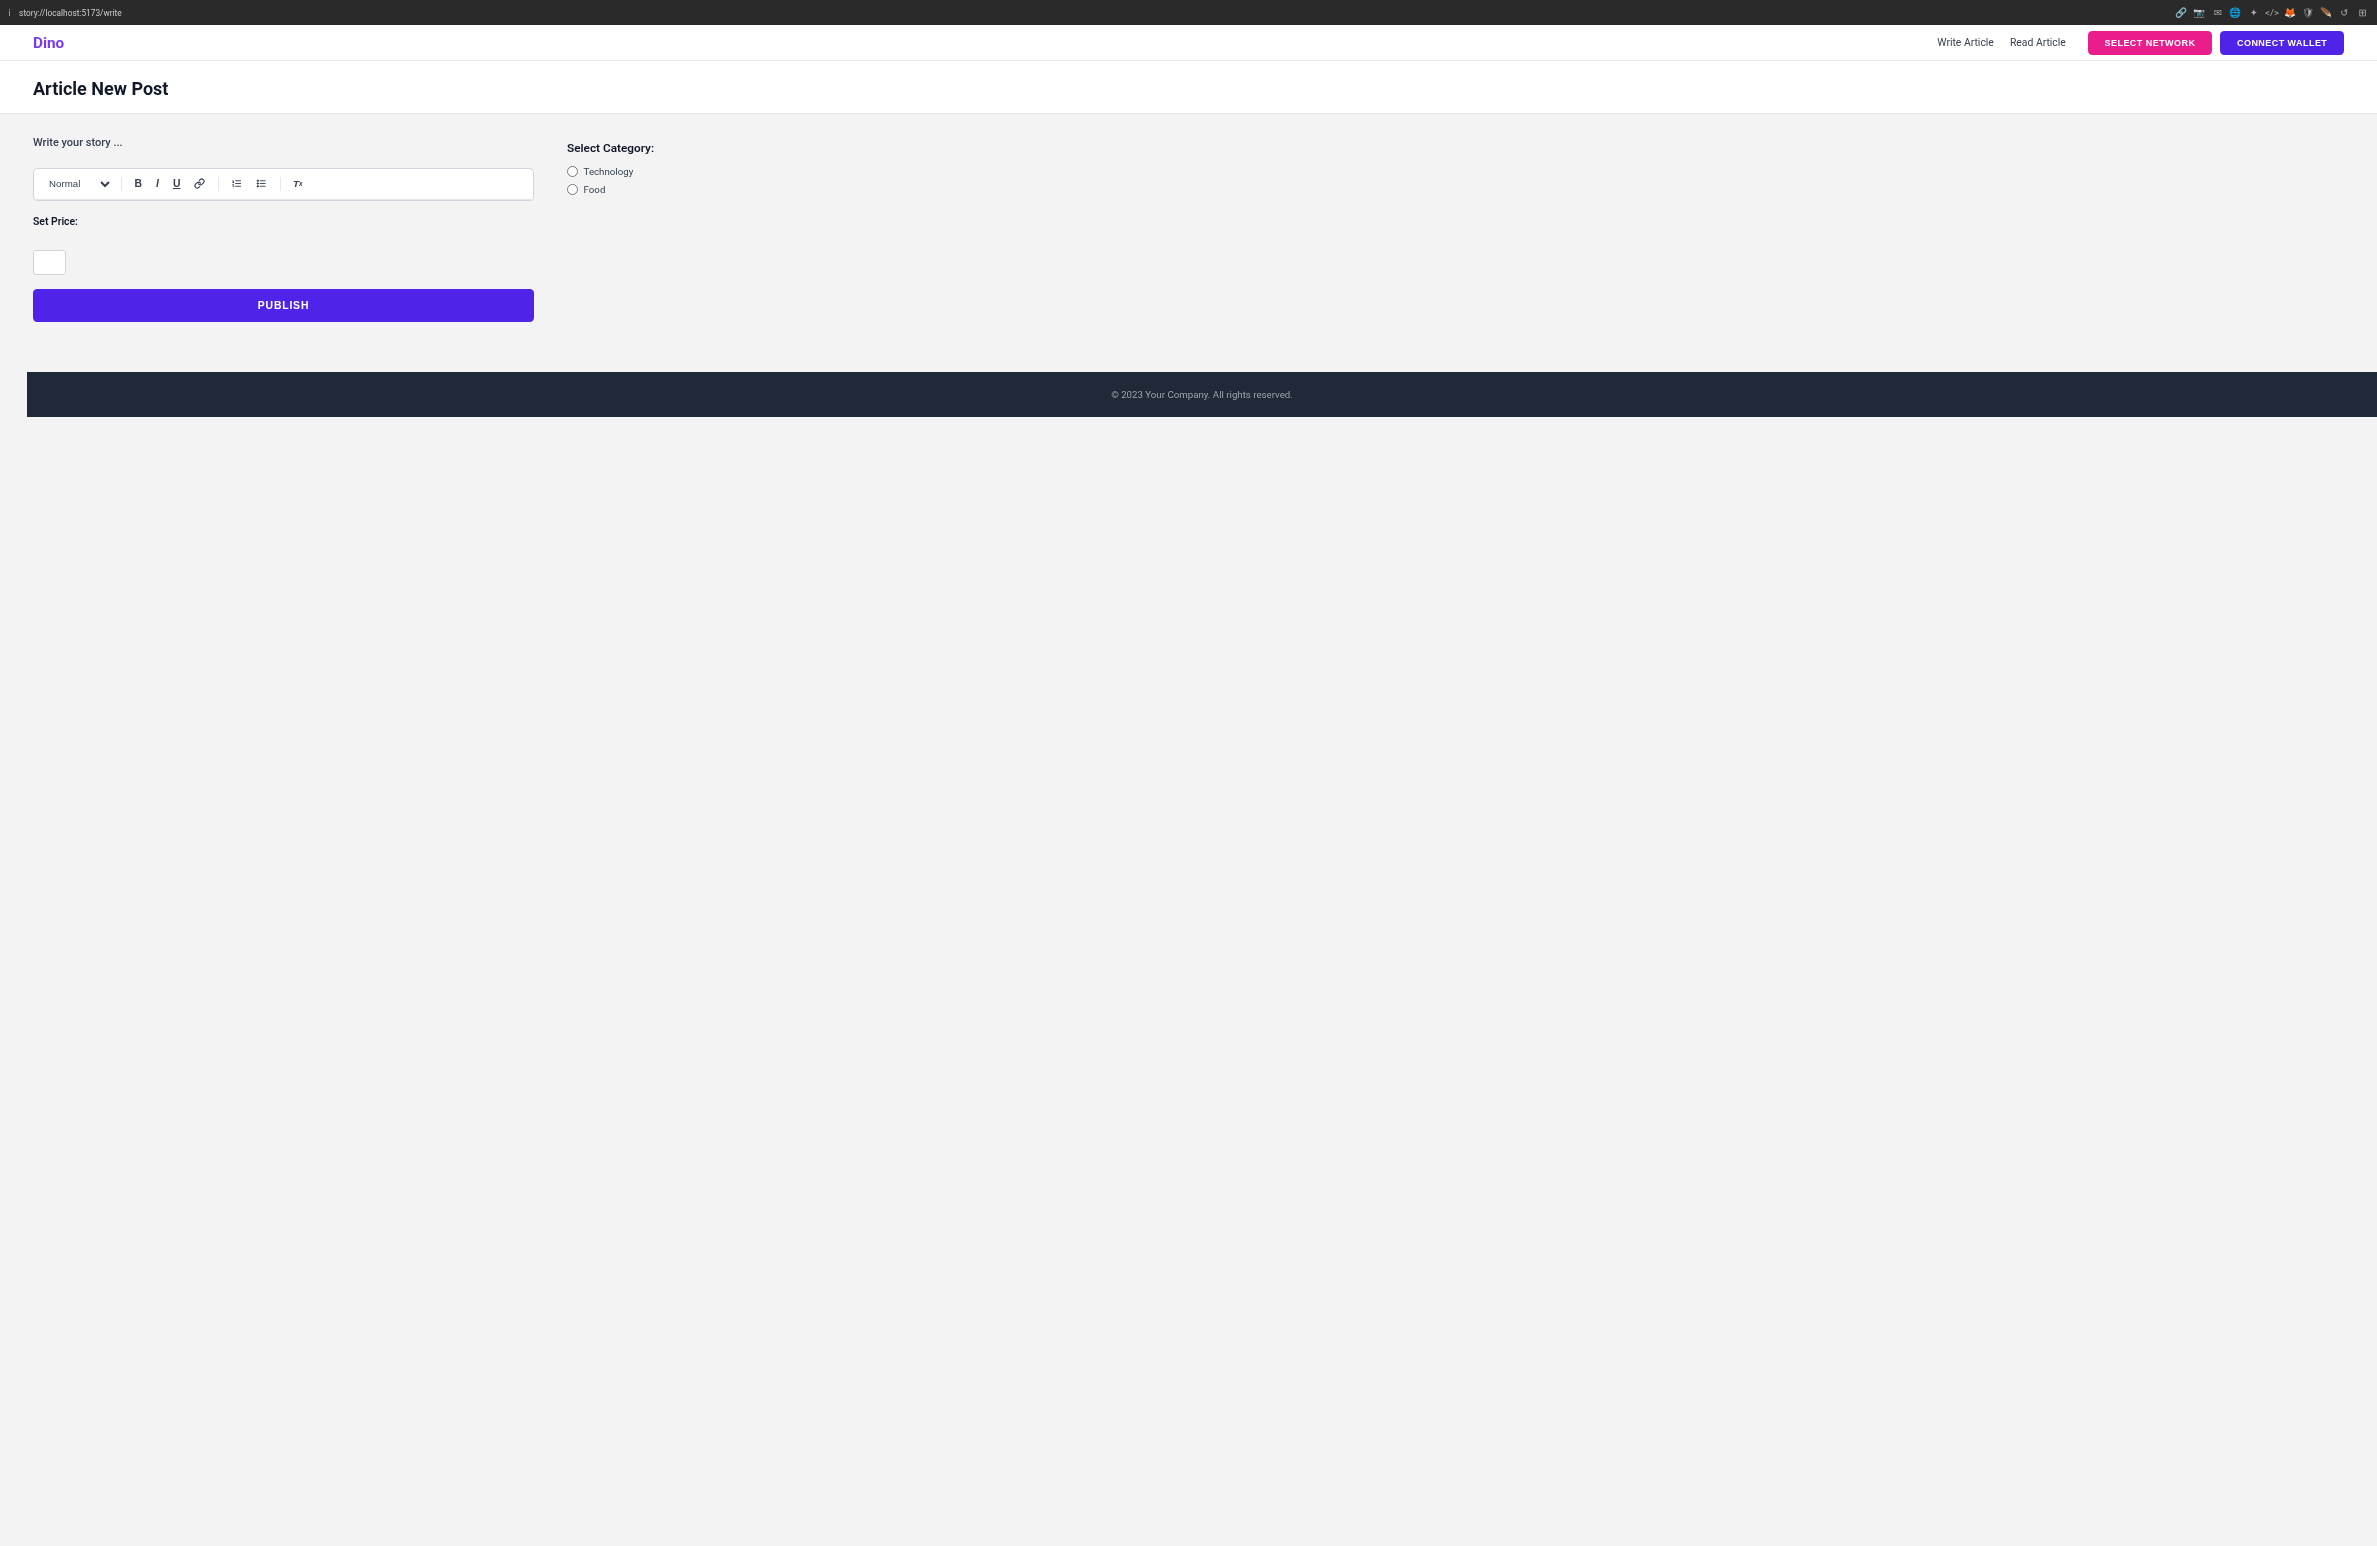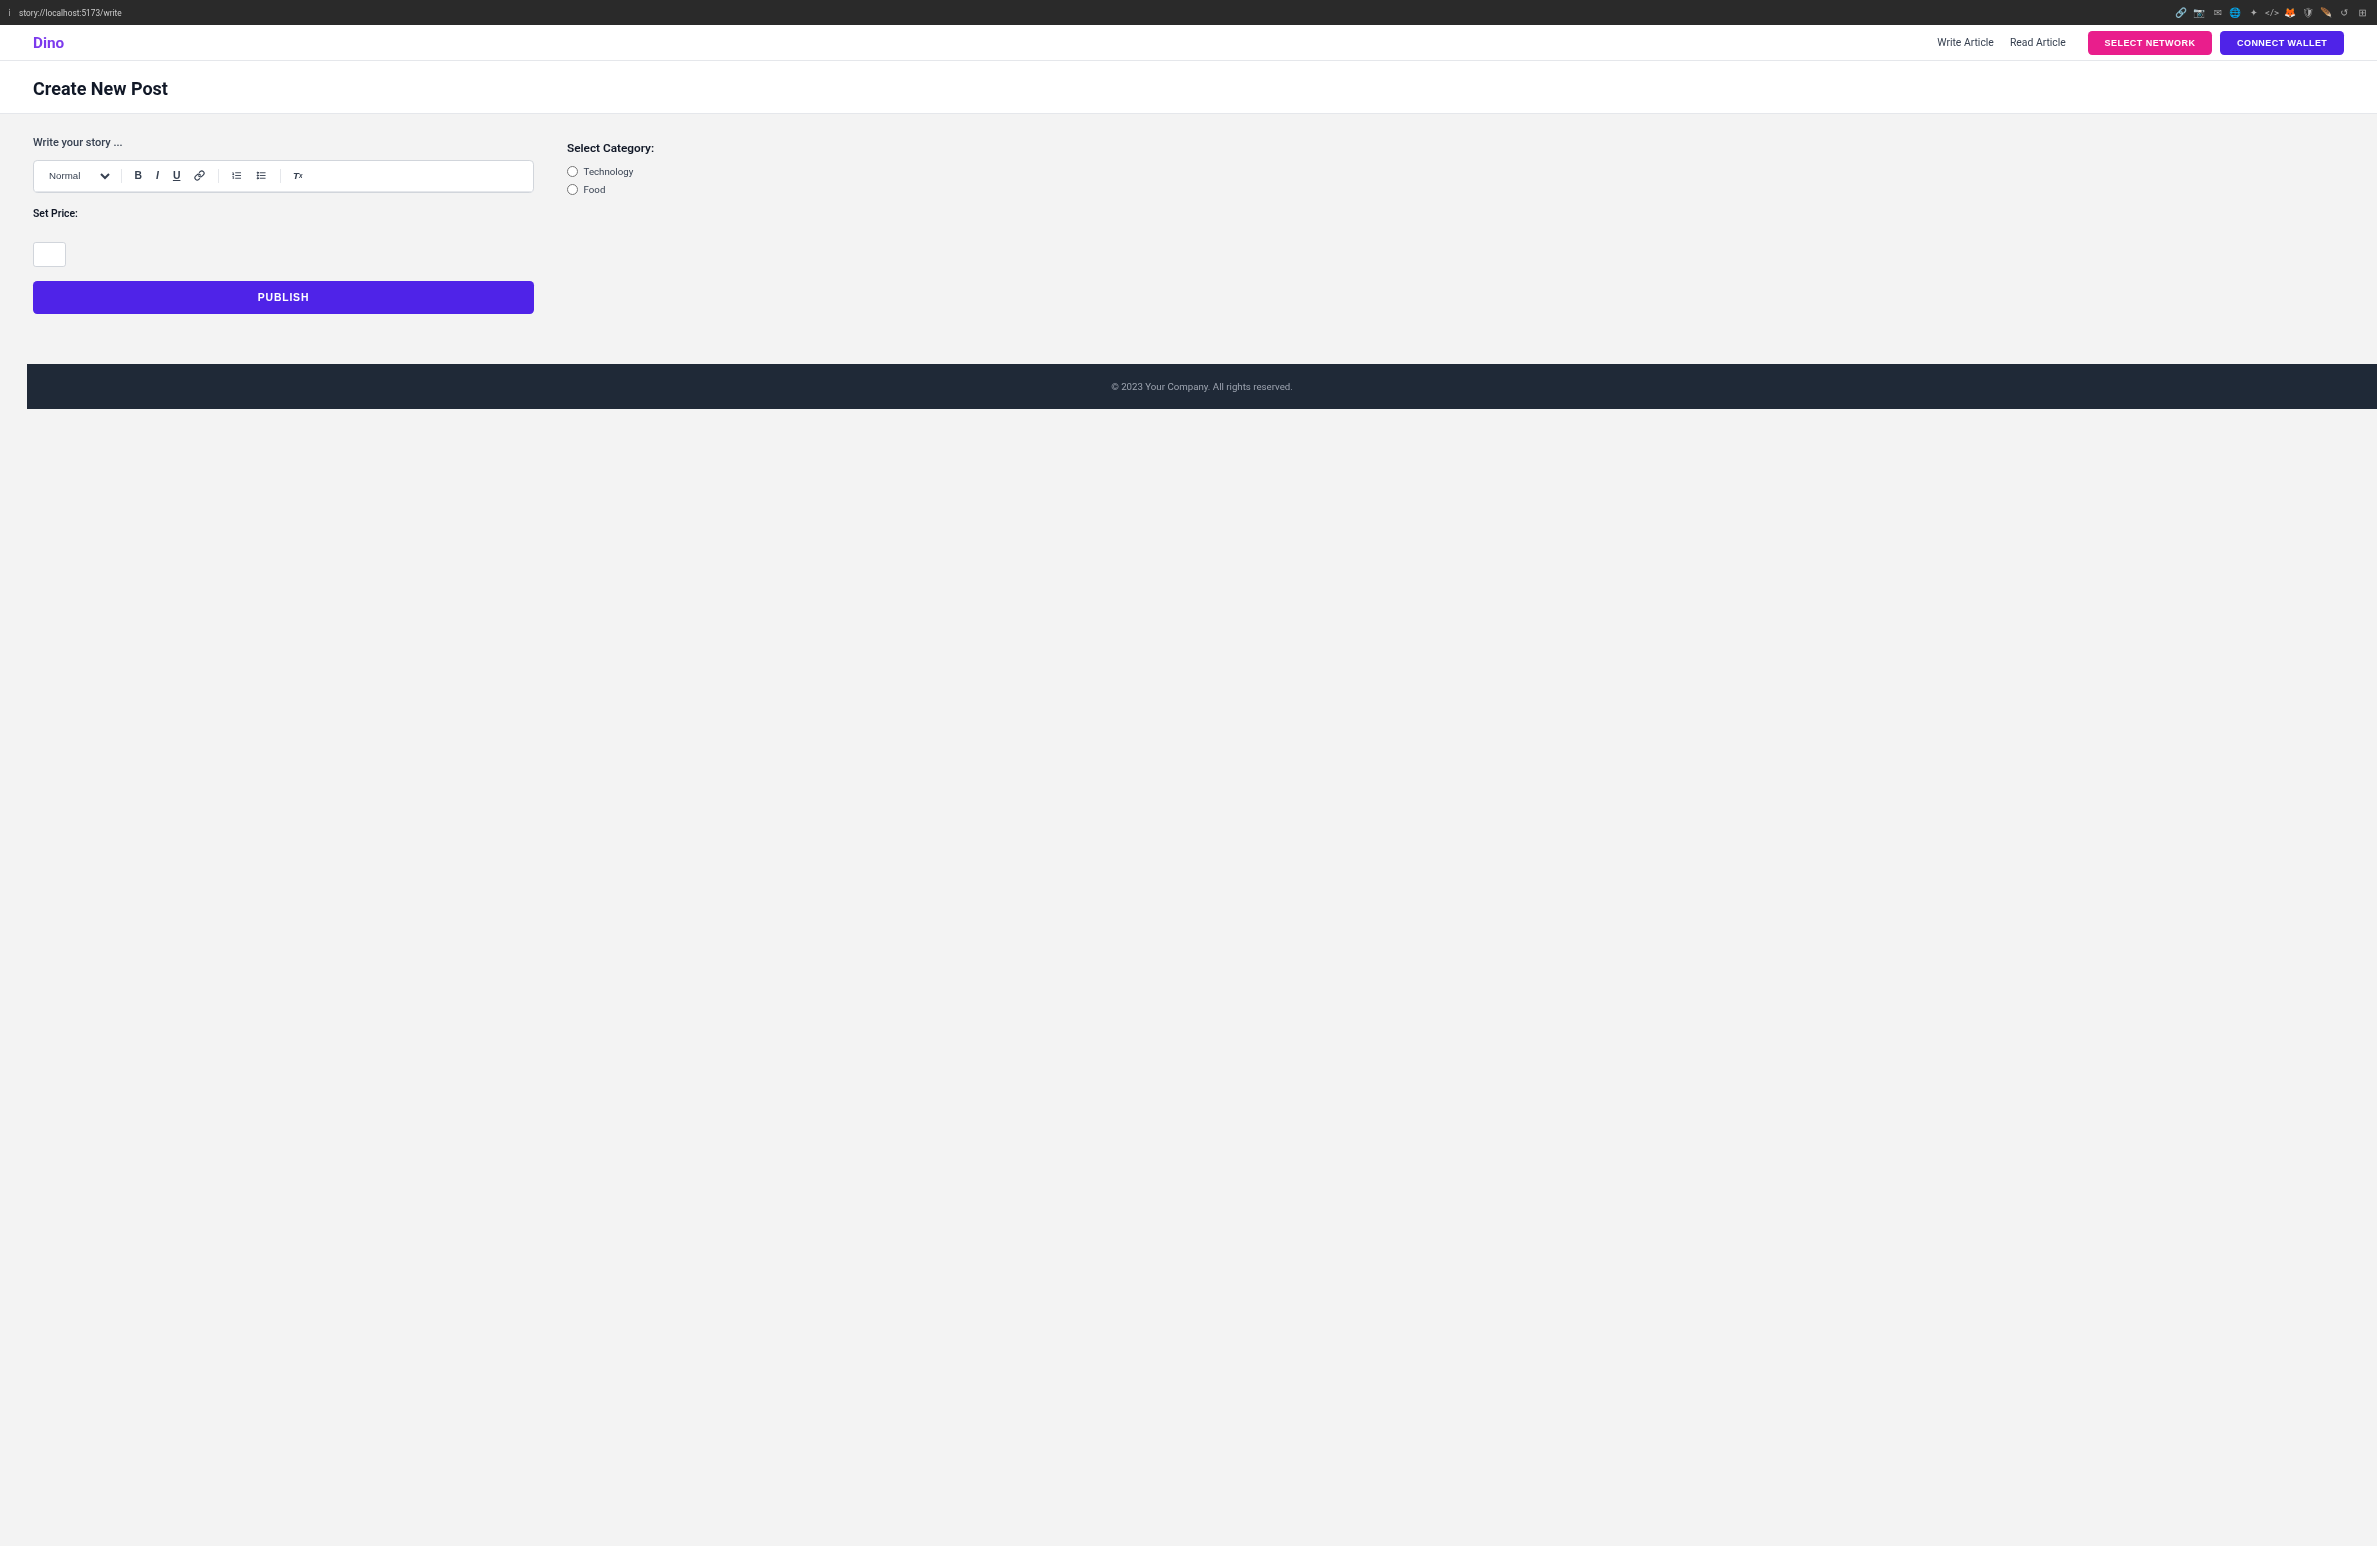--- a/index.html
+++ b/index.html
@@ -141,21 +141,21 @@
 
     .editor-section {
       flex: 1;
       max-width: 501px;
     }
 
     .story-label {
       font-size: 11px;
       font-weight: 500;
       color: #374151;
-      margin-bottom: 11px;
+      margin-bottom: 19px;
     }
 
     
     .editor-container {
       background: #ffffff;
       border: 0.7px solid #d1d5db;
       border-radius: 4.2px;
       margin-bottom: 14px;
     }
 
@@ -309,21 +309,21 @@
     <a class="nav-link">Write Article</a>
     <a class="nav-link">Read Article</a>
   </div>
   <div class="nav-buttons">
     <button class="btn-select-network">SELECT NETWORK</button>
     <button class="btn-connect-wallet">CONNECT WALLET</button>
   </div>
 </nav>
 
 <div class="page-header">
-  <h1 class="page-title">Create New Post</h1>
+  <h1 class="page-title">Article New Post</h1>
 </div>
 
 <div class="page-container">
   <div class="main-content">
 
     <div class="editor-section">
       <div class="story-label">Write your story ...</div>
 
       <div class="editor-container">
 

